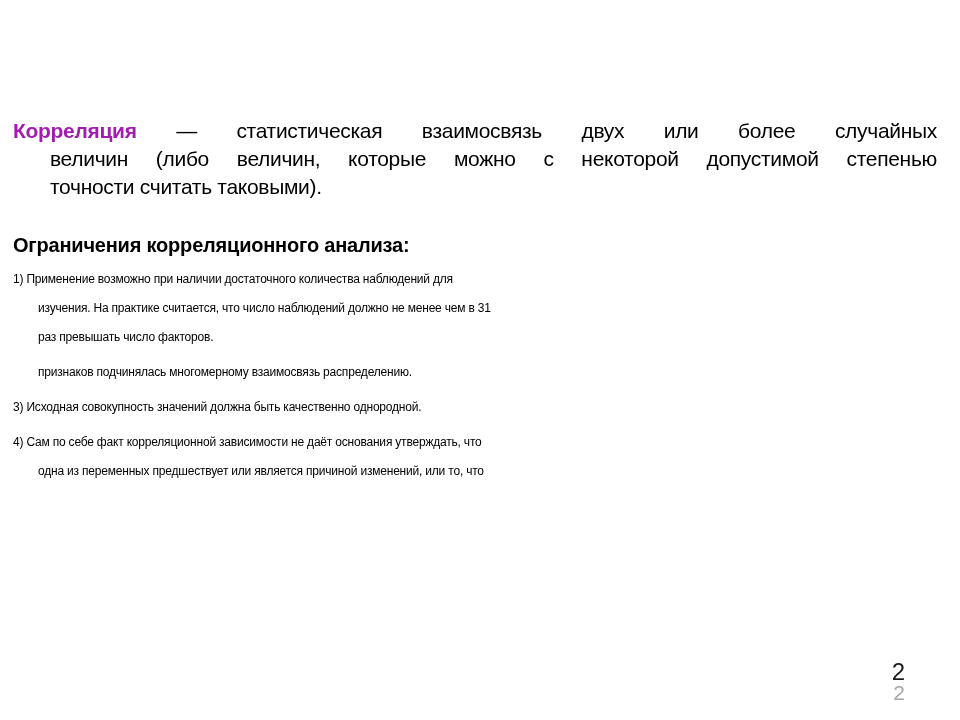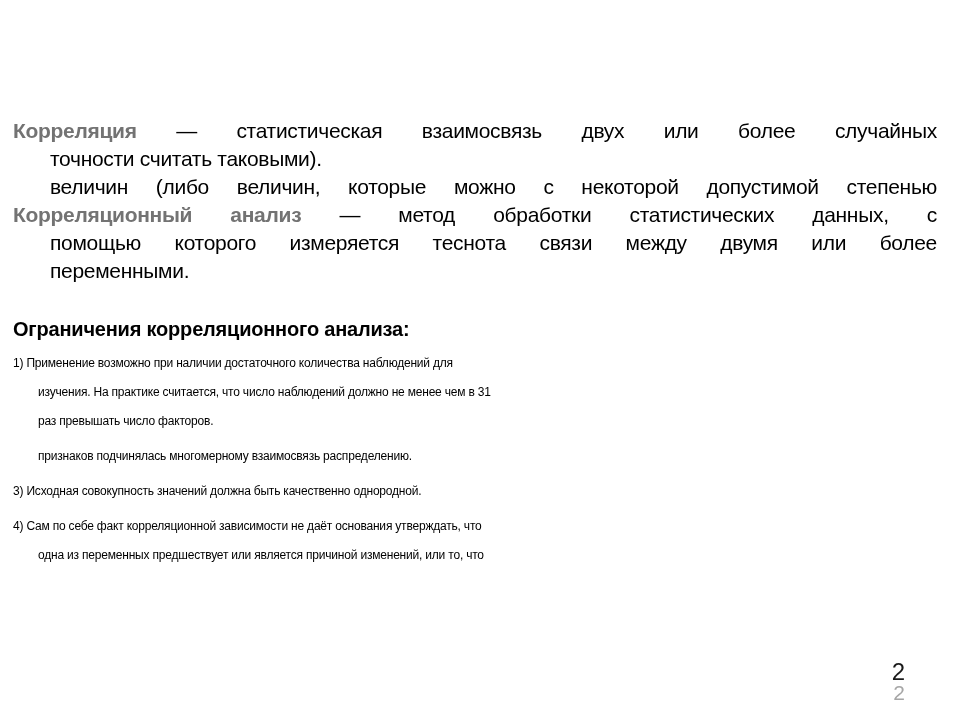--- a/index.html
+++ b/index.html
@@ -33,21 +33,21 @@
   
   .def {
     padding-left: 37px;
     font-size: 21px;
     line-height: 28px;
     letter-spacing: -0.3px;
   }
   .dline { min-height: 28px; }
   .dline.first { margin-left: -37px; }
   .jfull { text-align: justify; text-align-last: justify; }
-  .term { color: #737373; font-weight: bold; }
+  .term { color: #a21caf; font-weight: bold; }
   .lim-heading {
     margin-top: 30px;
     font-size: 20px;
     font-weight: bold;
     line-height: 28px;
     letter-spacing: -0.2px;
   }
   
   .item {
     padding-left: 25px;
@@ -74,32 +74,24 @@
 <div class="slide">
 
 
   <div class="content">
 
     <div class="def">
       <div class="dline first jfull">
         <span class="term">Корреляция</span>
         <span>— статистическая взаимосвязь двух или более случайных</span>
       </div>
+      <div class="dline jfull">величин (либо величин, которые можно с некоторой допустимой степенью</div>
       <div class="dline">точности считать таковыми).</div>
-      <div class="dline jfull">величин (либо величин, которые можно с некоторой допустимой степенью</div>
     </div>
 
-    <div class="def">
-      <div class="dline first jfull">
-        <span class="term">Корреляционный анализ</span>
-        <span>— метод обработки статистических данных, с</span>
-      </div>
-      <div class="dline jfull">помощью которого измеряется теснота связи между двумя или более</div>
-      <div class="dline">переменными.</div>
-    </div>
 
     <div class="lim-heading">Ограничения корреляционного анализа:</div>
 
     <div class="item">
       <div class="iline first">
         <span class="num">1)</span>
         <span>Применение возможно при наличии достаточного количества наблюдений для</span>
       </div>
       <div class="iline">изучения. На практике считается, что число наблюдений должно не менее чем в 31</div>
       <div class="iline">раз превышать число факторов.</div>

